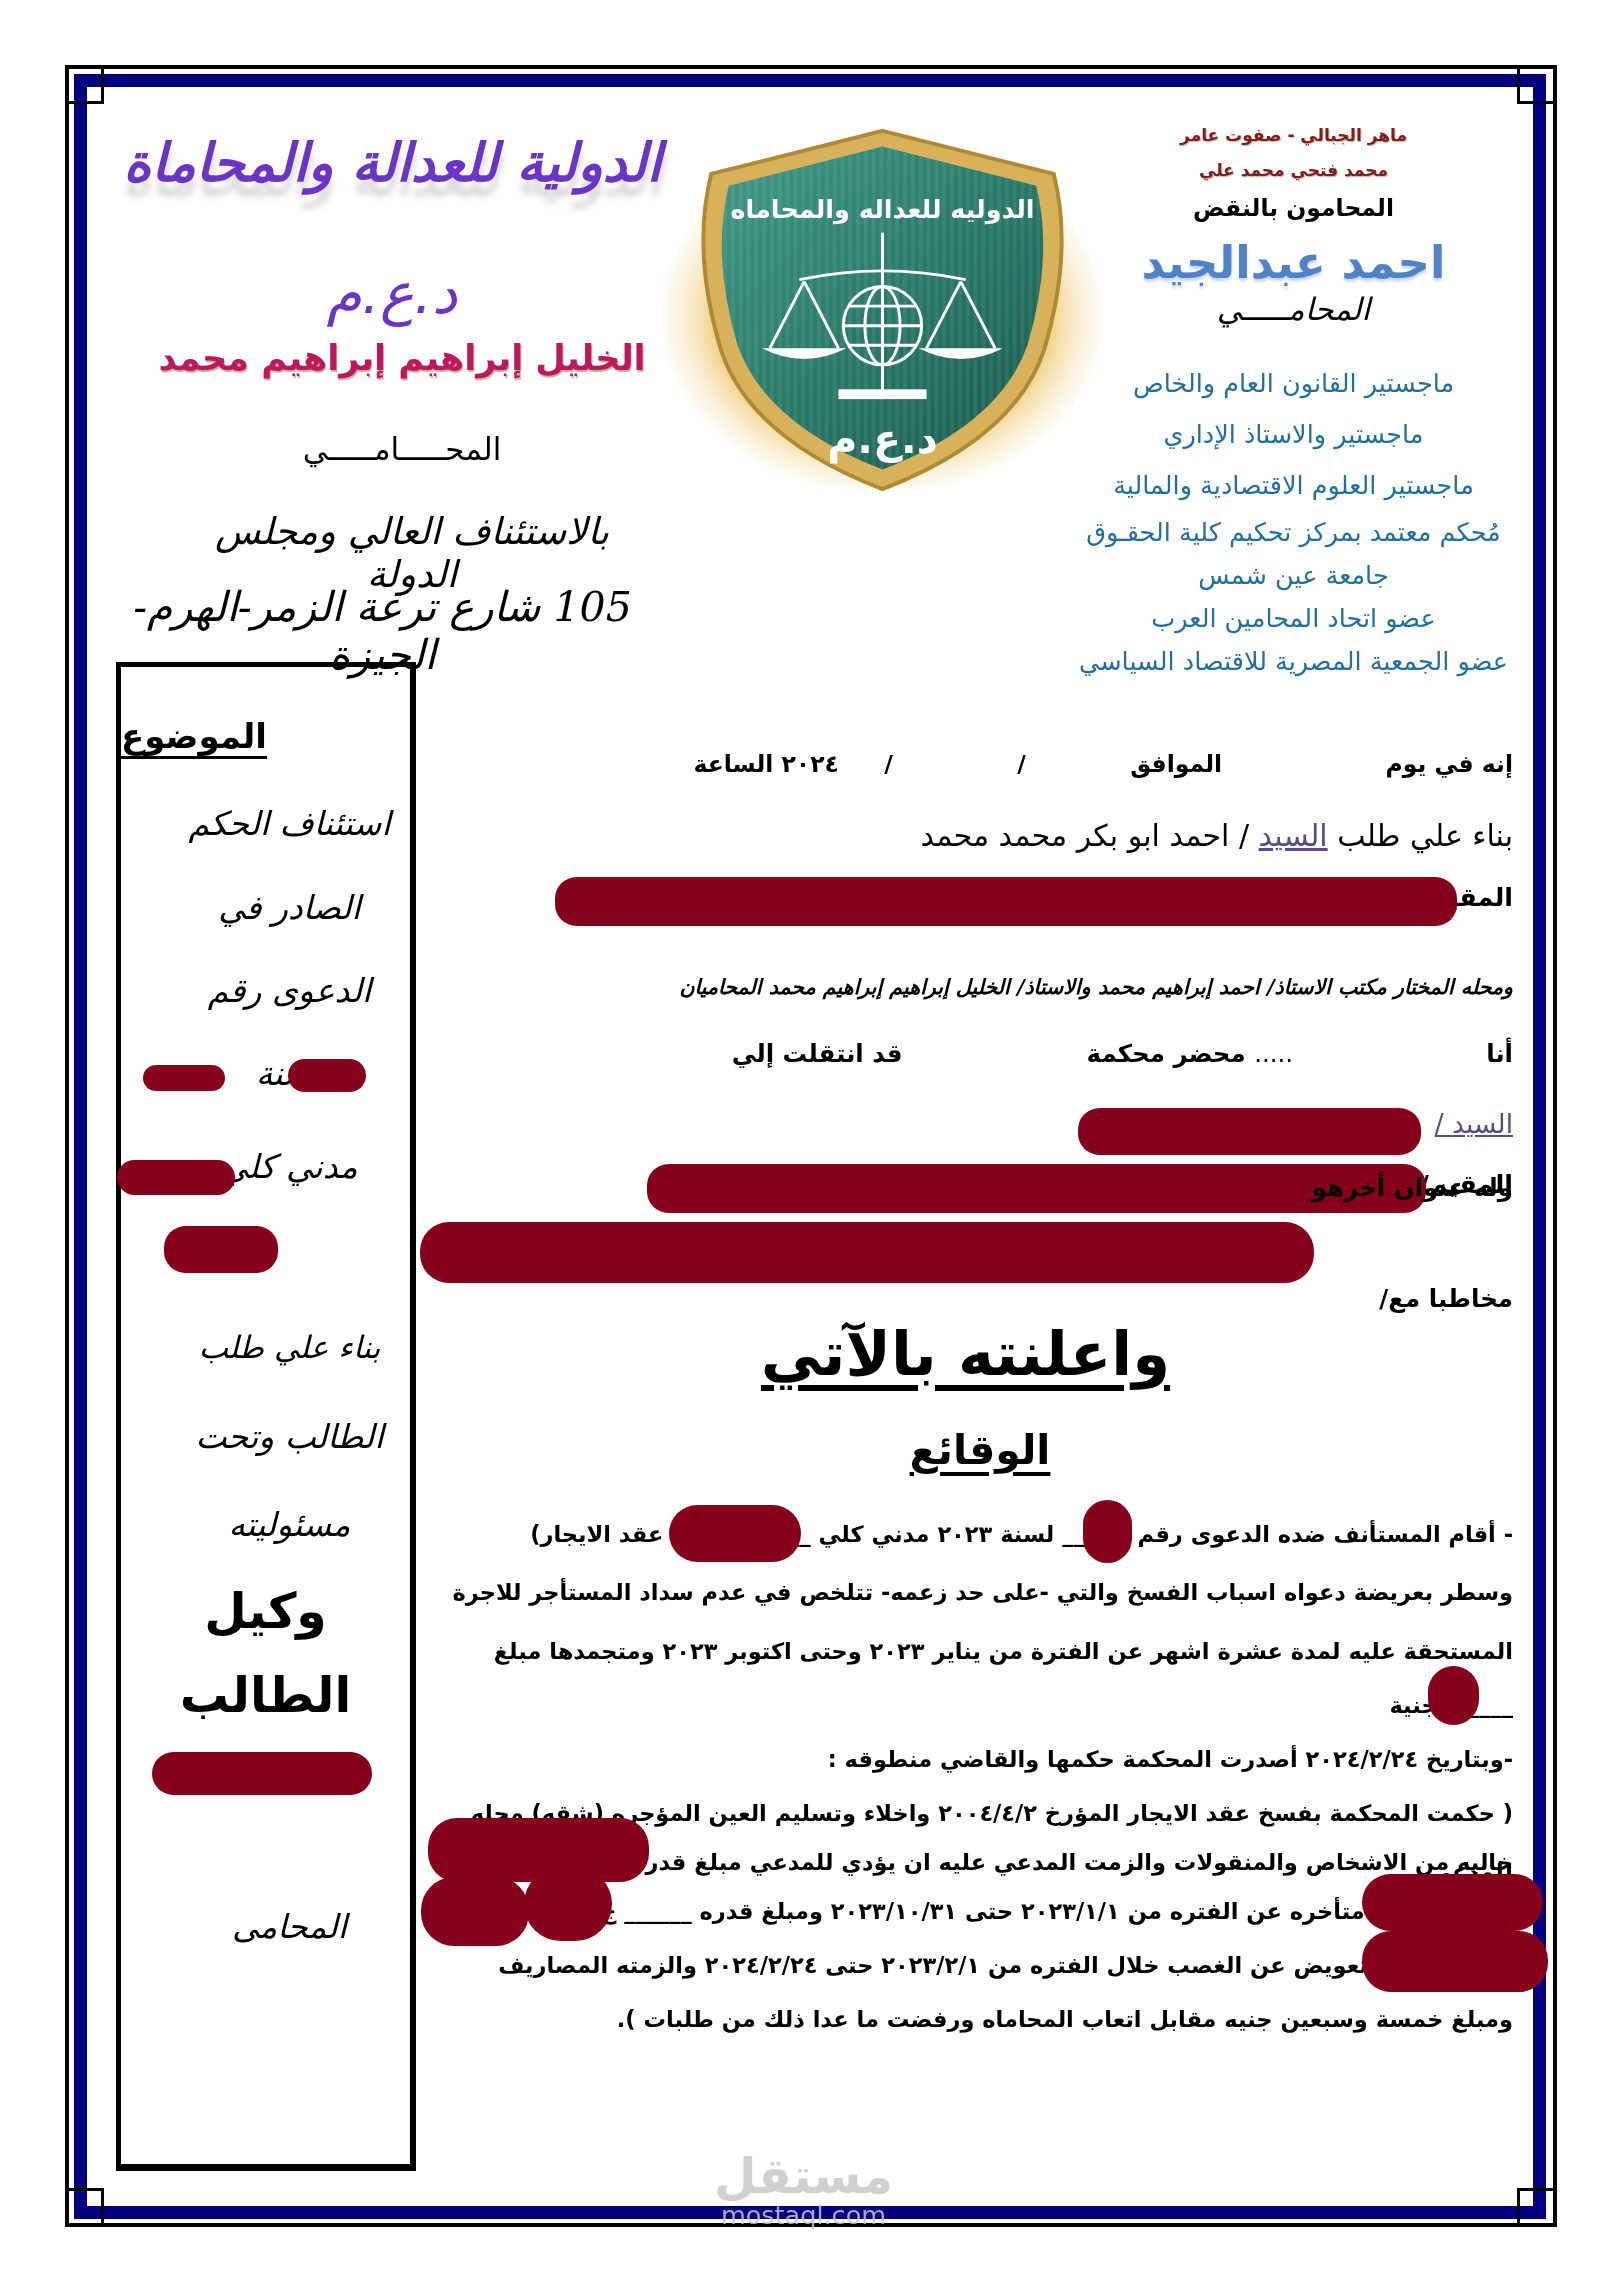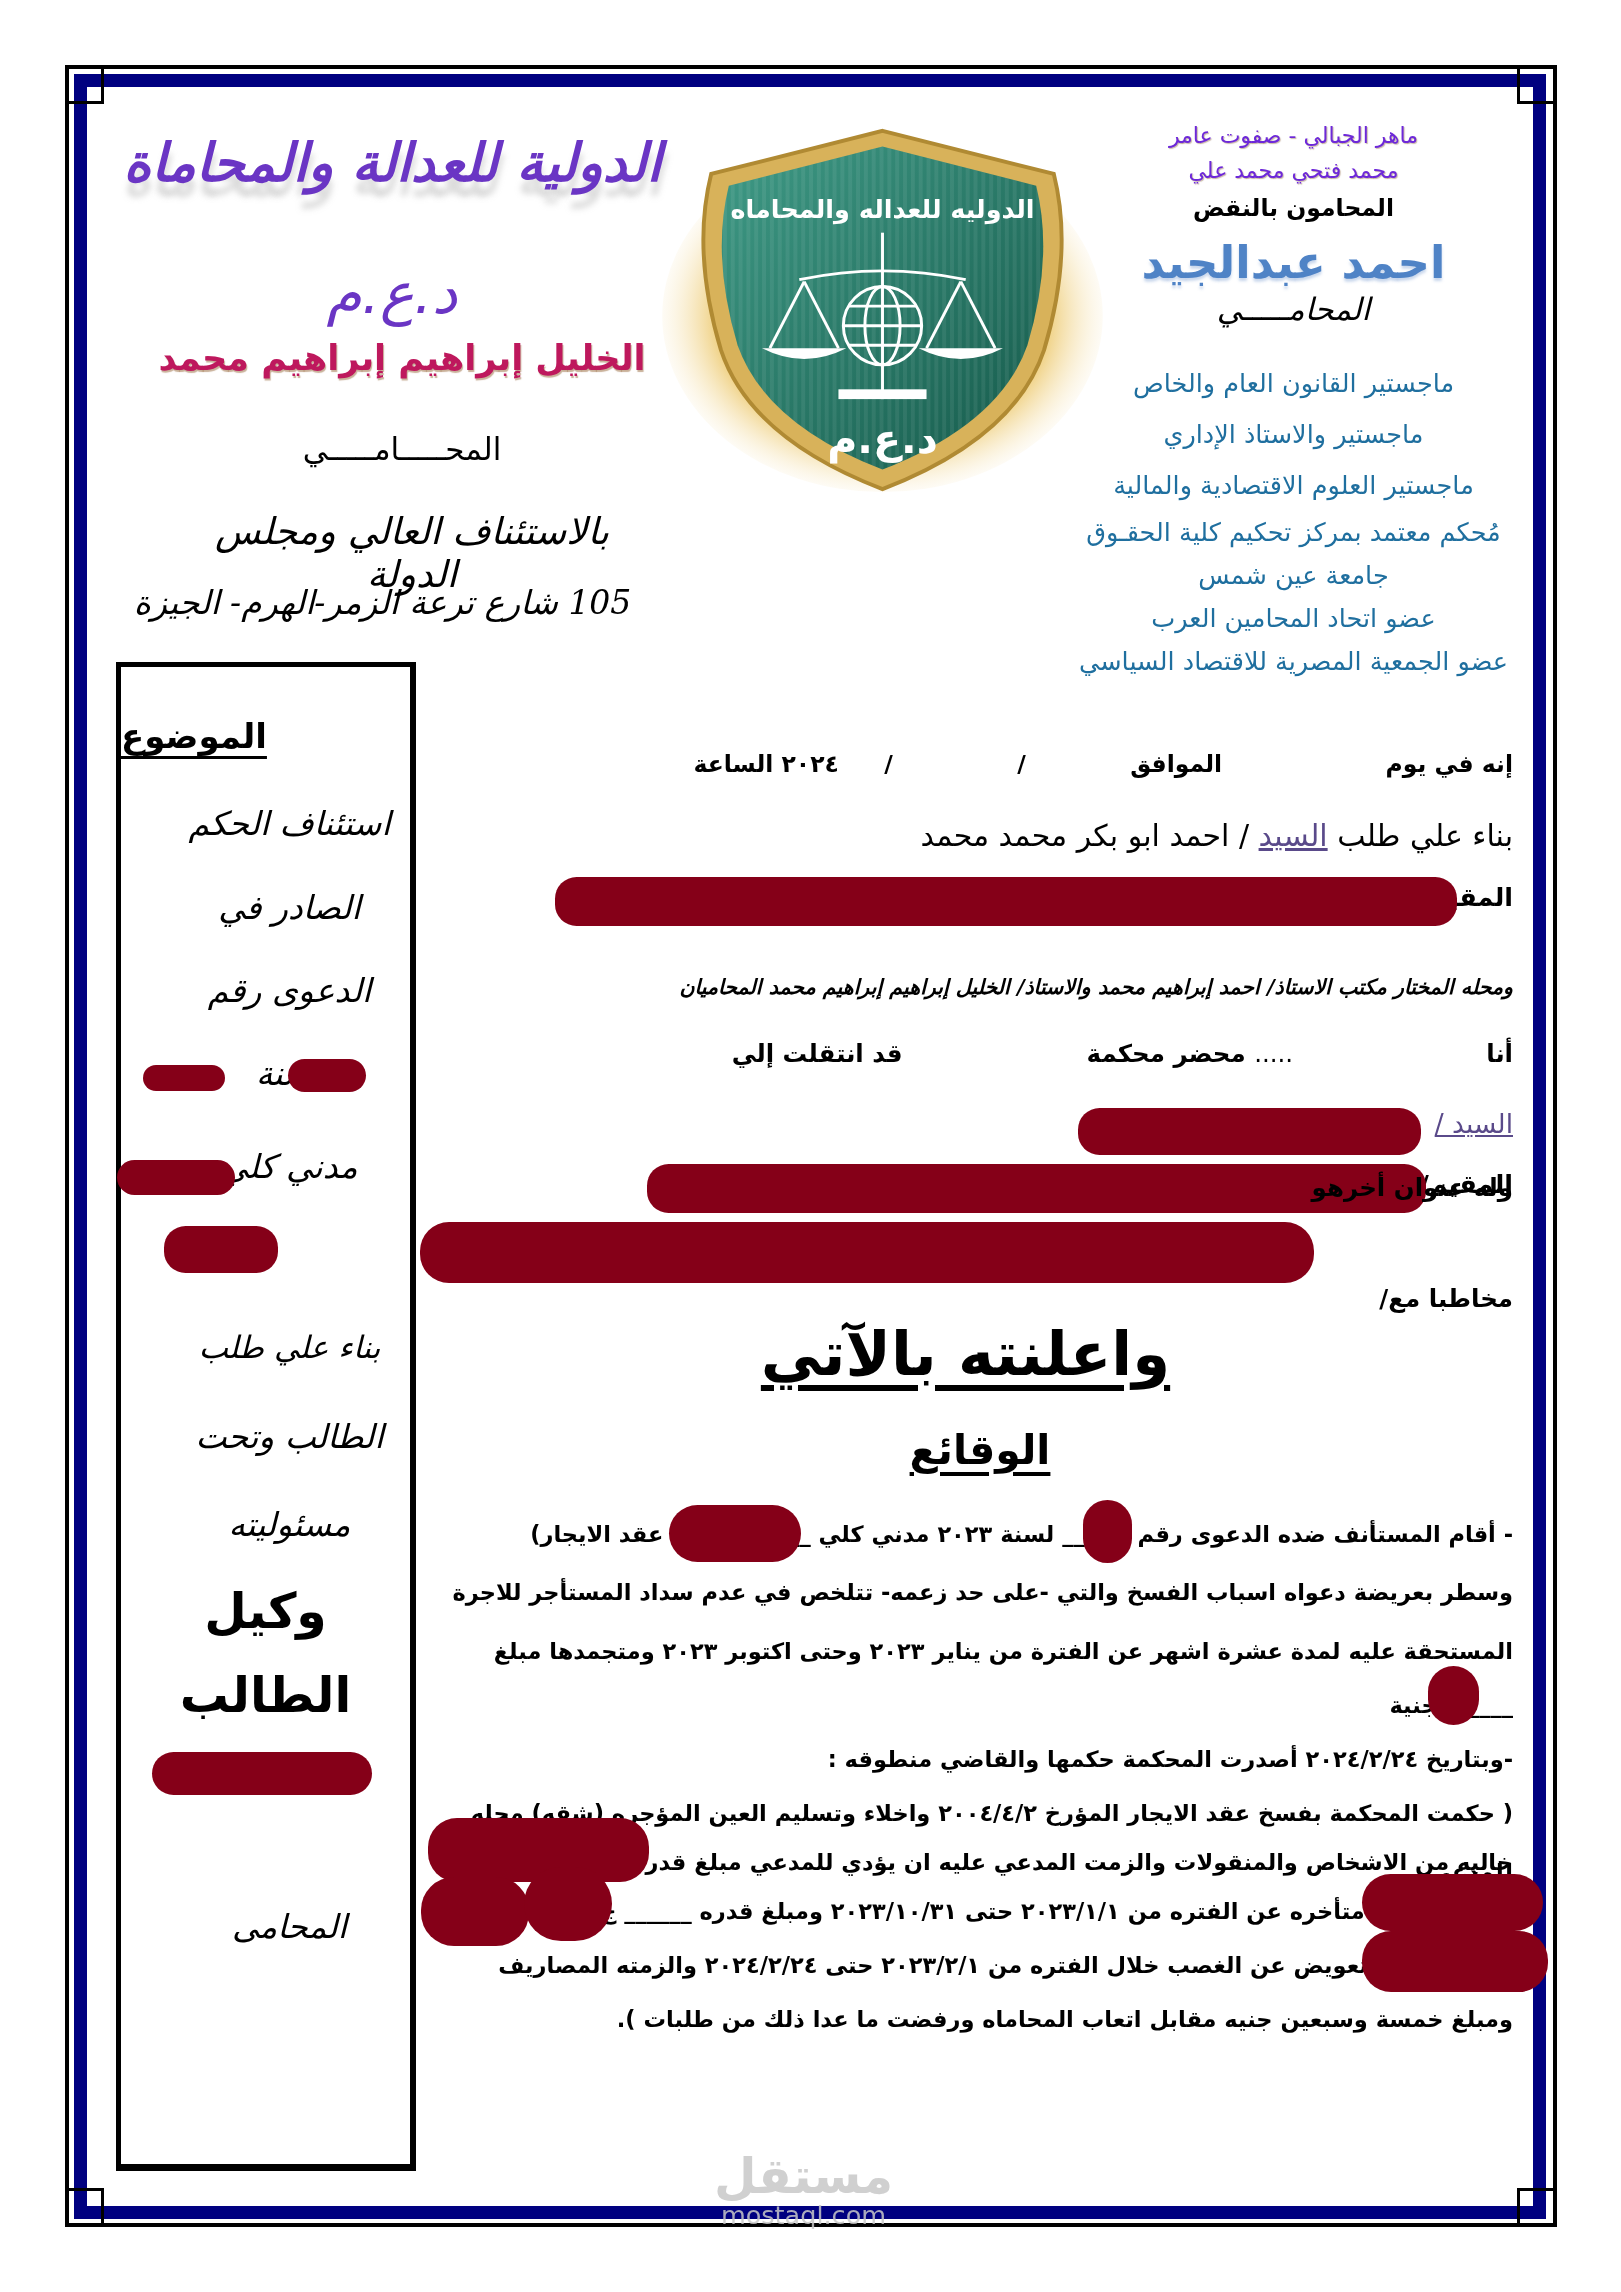--- a/index.html
+++ b/index.html
@@ -19,28 +19,28 @@
                text-shadow:0 13.7px 5.9px rgba(150,150,150,0.35); letter-spacing:-1px; }
   .org-abbr  { position:absolute; left:294px; top:260px; width:196px; text-align:center;
                font-size:57px; color:#6a35c4; font-style:italic; }
   .lawyer1-name { position:absolute; left:147px; top:338px; width:510px; text-align:center;
                font-size:35px; font-weight:bold; color:#be185d; text-shadow:1px 2px 1px rgba(120,60,0,0.4); }
   .lawyer1-title { position:absolute; left:255px; top:431px; width:294px; text-align:center;
                font-size:31px; letter-spacing:5.9px; }
   .lawyer1-court { position:absolute; left:167px; top:510px; width:490px; text-align:center;
                font-family:"DejaVu Serif", serif; font-size:37px; font-style:italic; }
   .lawyer1-address { position:absolute; left:118px; top:583px; width:529px; text-align:center;
-               font-family:"DejaVu Serif", serif; font-size:33px; font-style:italic; }
+               font-family:"DejaVu Serif", serif; font-size:41px; font-style:italic; }
 
   
   .logo { position:absolute; left:652px; top:125px; width:461px; height:372px; }
 
   
   .right-col { position:absolute; left:1078px; top:118px; width:431px; text-align:center; }
-  .partners { font-size:22px; font-weight:normal; color:#6d28d9; line-height:35px; text-shadow:1px 1px 1px rgba(100,50,0,.35); }
+  .partners { font-size:17px; font-weight:bold; color:#7f1d1d; line-height:35px; text-shadow:1px 1px 1px rgba(100,50,0,.35); }
   .cassation { font-size:23.5px; font-weight:bold; margin-top:5.9px; }
   .lawyer2-name { font-size:45px; font-weight:bold; color:#4f83c6; margin-top:13.7px; text-shadow:0 2.9px 2.9px rgba(100,140,200,.35); }
   .lawyer2-title { font-family:"DejaVu Serif", serif; font-size:31px; font-style:italic; margin-top:2px; }
   .quals { position:absolute; left:1078px; top:358px; width:431px; }
   .qual { font-size:25.5px; color:#1f6f9f; text-align:center; line-height:51px; white-space:nowrap; }
 
   
   .sidebar { position:absolute; left:116px; top:662px; width:300px; height:1509px;
              border:5.9px solid #000; box-sizing:border-box; border-right-width:6.9px; border-bottom-width:7.8px; }
   .sb-title { position:absolute; left:0; top:49px; width:100%; text-align:left;

